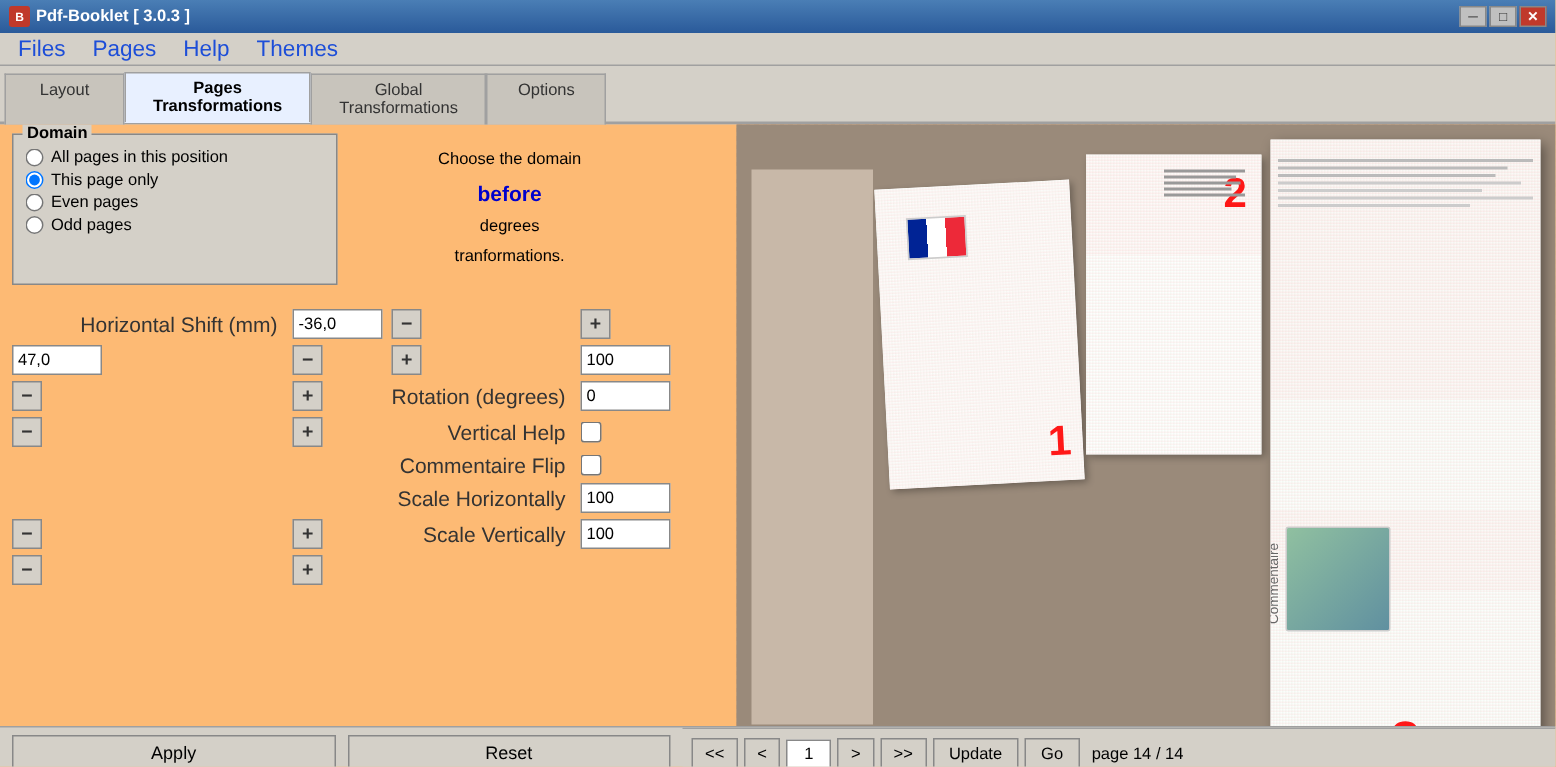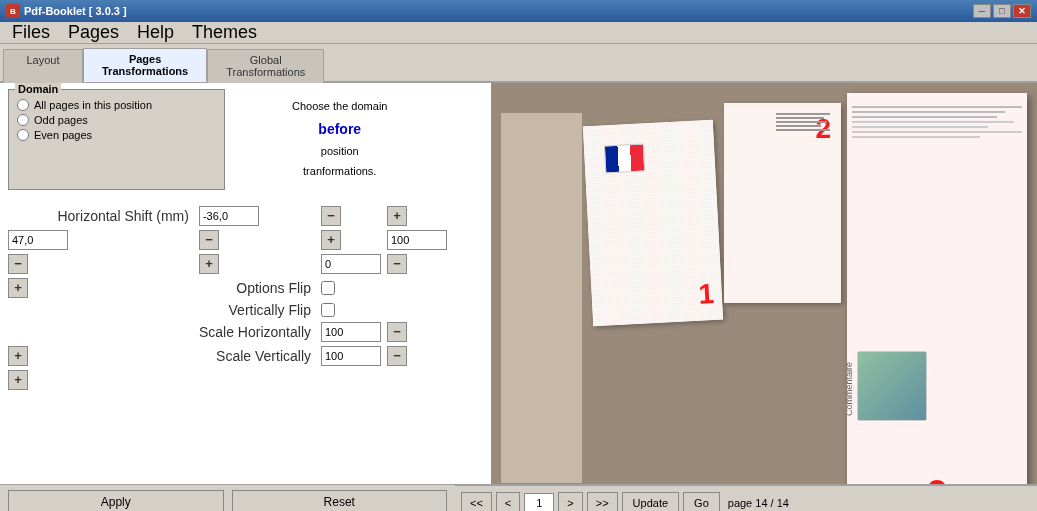--- a/index.html
+++ b/index.html
@@ -32,23 +32,23 @@
       background: #d4d0c8;
       height: 22px;
       display: flex;
       align-items: center;
       padding: 0 4px;
       border-bottom: 1px solid #a0a0a0;
       gap: 2px;
     }
     .menu-item {
       padding: 2px 8px;
-      font-size: 18px;
-      cursor: pointer;
-      color: #000000;
+      font-size: 15px;
+      cursor: pointer;
+      color: #1d4ed8;
     }
     .tab {
       padding: 4px 18px;
       border: 1px solid #a0a0a0;
       border-bottom: none;
       background: #c8c4bc;
       cursor: pointer;
       font-size: 11px;
       text-align: center;
       min-width: 80px;
@@ -62,21 +62,21 @@
       font-weight: bold;
       border-bottom: 1px solid #e8f0ff;
       z-index: 2;
     }
     .tab:not(.active) { top: 2px; }
 
     
     .main-content {
       display: flex;
       height: calc(511px - 22px - 22px - 32px - 34px);
-      background: #ffffff;
+      background: #fdba74;
       gap: 36px;
     }
 
     
     .left-panel {
       width: 455px;
       padding: 6px 8px;
       display: flex;
       flex-direction: column;
       gap: 4px;
@@ -293,49 +293,54 @@
   <div class="menu-item">Files</div>
   <div class="menu-item">Pages</div>
   <div class="menu-item">Help</div>
   <div class="menu-item">Themes</div>
 </div>
 
 <div class="tab-container">
   <div class="tab">Layout</div>
   <div class="tab active">Pages<br>Transformations</div>
   <div class="tab">Global<br>Transformations</div>
+  <div class="tab">Options</div>
 </div>
 
 <div class="main-content">
 
   <div class="left-panel">
 
     <div class="split-top">
 
       <div class="domain-box" style="flex:1;">
         <span class="domain-label">Domain</span>
         <div class="radio-row">
           <input type="radio" name="domain" style="">
           <label>All pages in this position</label>
         </div>
         <div class="radio-row">
-          <input type="radio" name="domain" style="">
-          <label>Odd pages</label>
+          <input type="radio" name="domain" checked="" style="">
+          <label>This page only</label>
         </div>
         <div class="radio-row">
           <input type="radio" name="domain" style="">
           <label>Even pages</label>
+        </div>
+        <div class="radio-row">
+          <input type="radio" name="domain" style="">
+          <label>Odd pages</label>
         </div>
       </div>
 
       <div class="desc-col" style="padding:8px;">
         <div style="text-align:center; font-size:11px; line-height:1.8;">
           <span>Choose the domain</span><br>
           <span class="before" style="color:#0000cc;font-weight:bold;font-size:14px;">before</span><br>
-          <span>position</span><br>
+          <span>degrees</span><br>
           <span>tranformations.</span>
         </div>
       </div>
 
     </div>
 
     <div class="transforms-grid">
 
       <div class="transform-label">Horizontal Shift (mm)</div>
       <input type="text" class="transform-input" value="-36,0" style="">
@@ -343,30 +348,31 @@
       <div class="num-btn">+</div>
 
       <input type="text" class="transform-input" value="47,0" style="">
       <div class="num-btn">−</div>
       <div class="num-btn">+</div>
 
       <input type="text" class="transform-input" value="100" style="">
       <div class="num-btn">−</div>
       <div class="num-btn">+</div>
 
+      <div class="transform-label">Rotation (degrees)</div>
       <input type="text" class="transform-input" value="0" style="">
       <div class="num-btn">−</div>
       <div class="num-btn">+</div>
 
-      <div class="transform-label">Options Flip</div>
+      <div class="transform-label">Vertical Help</div>
       <input type="checkbox" style="width: 14px; height: 14px;">
       <div></div>
         <div></div>
 
-      <div class="transform-label">Vertically Flip</div>
+      <div class="transform-label">Commentaire Flip</div>
       <input type="checkbox" style="width: 14px; height: 14px;">
       <div></div>
         <div></div>
 
       <div class="transform-label">Scale Horizontally</div>
       <input type="text" class="transform-input" value="100" style="">
       <div class="num-btn">−</div>
       <div class="num-btn">+</div>
 
       <div class="transform-label">Scale Vertically</div>

